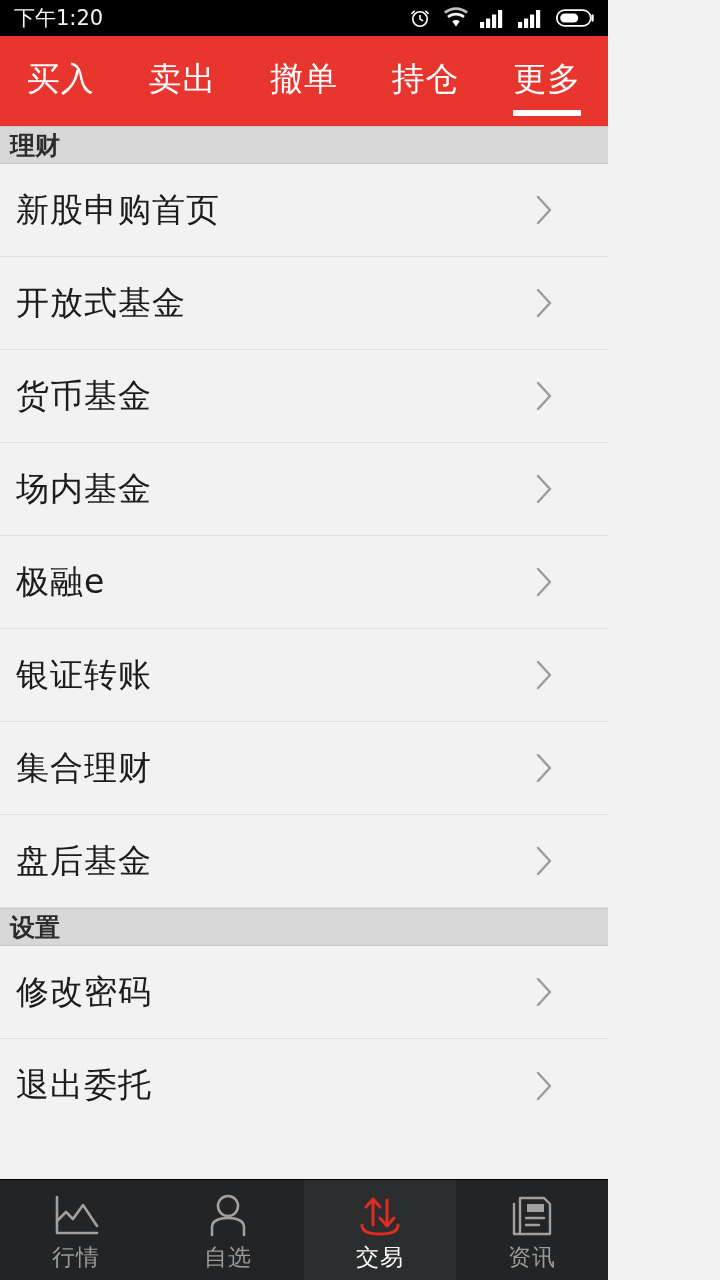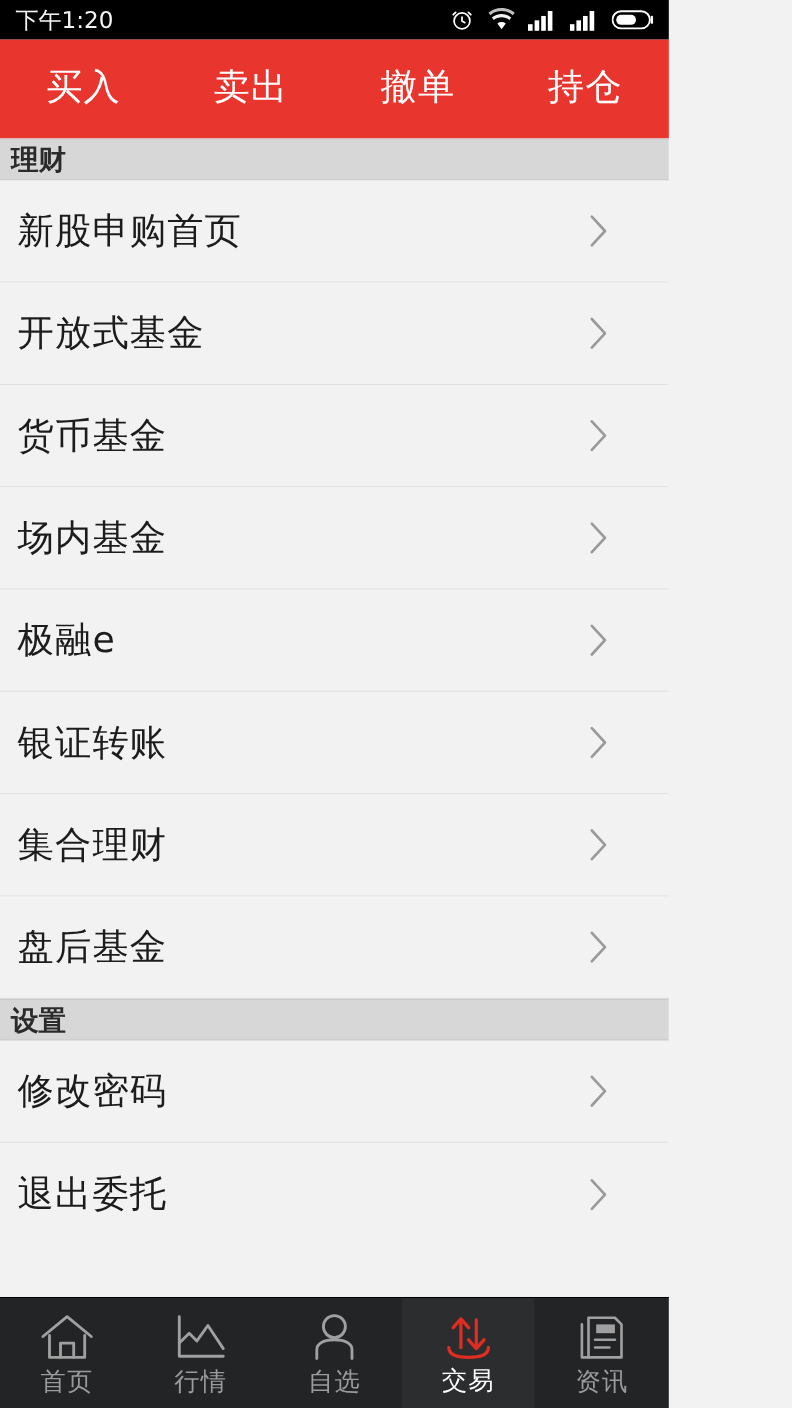--- a/index.html
+++ b/index.html
@@ -141,21 +141,20 @@
     flex-direction: column;
     align-items: center;
     justify-content: center;
     gap: 3px;
     cursor: pointer;
     color: #9b9b9b;
   }
   .nav-item.active {
     background: #2b2d2f;
     color: #ffffff;
-    font-family: Liberation Mono, monospace;
   }
   .nav-icon {
     height: 50px;
     display: flex;
     align-items: center;
     justify-content: center;
   }
   .nav-icon svg { display: block; }
   .nav-label {
     font-size: 23px;
@@ -221,20 +220,24 @@
 
     </div>
     <div class="tab">
       <span class="tab-label">撤单</span>
 
     </div>
     <div class="tab">
       <span class="tab-label">持仓</span>
 
     </div>
+    <div class="tab active">
+      <span class="tab-label">更多</span>
+      <span class="underline"></span>
+    </div>
   </div>
 
   <div class="list-area">
 
     <div class="section-header">
       <span>理财</span>
     </div>
 
     <div class="row">
       <span class="row-label">新股申购首页</span>
@@ -328,30 +331,20 @@
         <svg width="22" height="38" viewBox="0 0 22 38" fill="none" stroke="#9a9a9a" stroke-width="2.4" stroke-linecap="round" stroke-linejoin="round">
             <path d="M4 6 L16 19 L4 32"></path>
           </svg>
       </span>
     </div>
 
   </div>
 
   <div class="bottom-nav">
 
-    <div class="nav-item">
-      <span class="nav-icon">
-        <svg width="52" height="46" viewBox="0 0 52 46" fill="none" stroke="#a0a0a0" stroke-width="2.6" stroke-linejoin="round" stroke-linecap="round">
-          <path d="M4 22 L26 4 L48 22"></path>
-          <path d="M10 21 L10 41 L42 41 L42 21"></path>
-          <path d="M20 41 L20 28 L32 28 L32 41"></path>
-        </svg>
-      </span>
-      <span class="nav-label">首页</span>
-    </div>
 
     <div class="nav-item">
       <span class="nav-icon">
         <svg width="50" height="46" viewBox="0 0 50 46" fill="none" stroke="#a0a0a0" stroke-width="2.6" stroke-linejoin="round" stroke-linecap="round">
           <path d="M6 4 L6 40 L46 40"></path>
           <path d="M6 28 L15 19 L22 26 L32 12 L46 33"></path>
         </svg>
       </span>
       <span class="nav-label">行情</span>
     </div>

